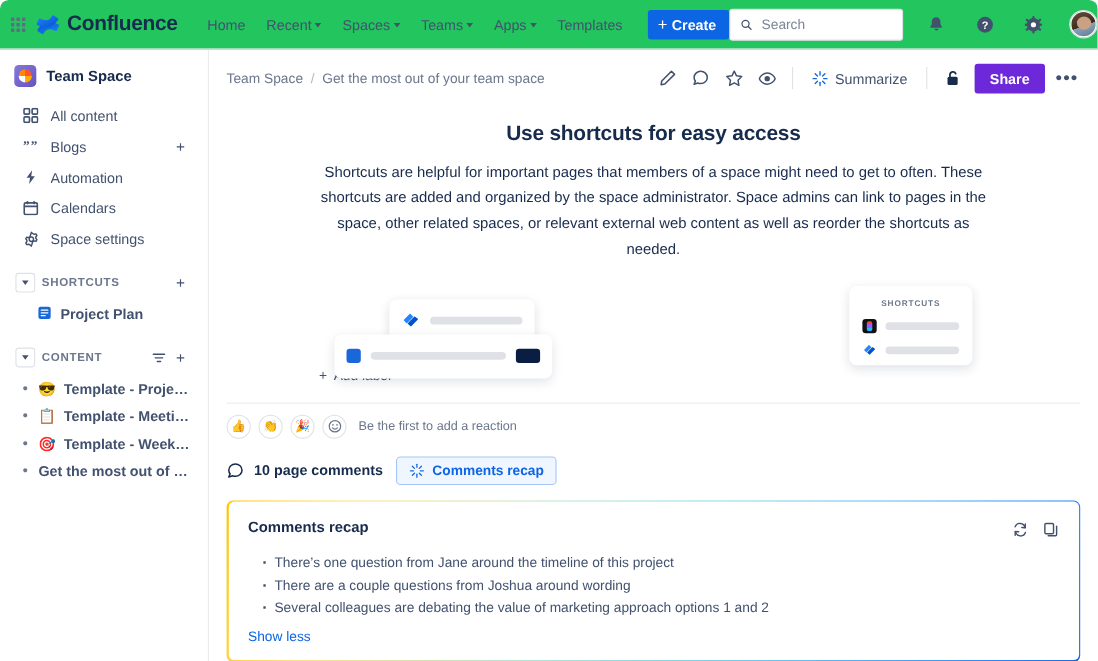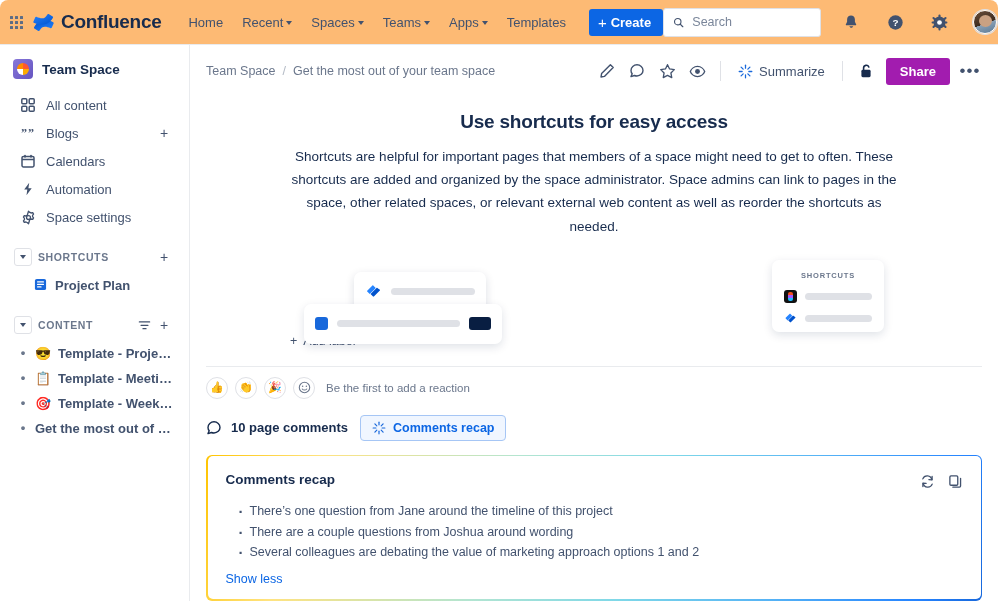--- a/index.html
+++ b/index.html
@@ -18,21 +18,21 @@
     overflow: hidden;
   }
 
   
   .topnav {
     height: 45px;
     display: flex;
     align-items: center;
     padding: 0 12px 0 10px;
     border-bottom: 1px solid #e9ebee;
-    background: #fdba74;
+    background: #22c55e;
     position: relative;
     z-index: 20;
   }
   .grid-icon {
     width: 26px; height: 26px;
     display: flex; align-items: center; justify-content: center;
     border-radius: 3px;
     cursor: pointer;
     margin-right: 4px;
   }
@@ -188,21 +188,21 @@
     width: 28px; height: 28px; border-radius: 3px;
     display: flex; align-items: center; justify-content: center; cursor: pointer;
   }
   .tool-div { width: 1px; height: 20px; background: #dfe1e6; margin: 0 7px; }
   .summarize-btn {
     display: flex; align-items: center; gap: 6px;
     padding: 5px 8px; border-radius: 3px; cursor: pointer;
     font-size: 13px; color: #42526e;
   }
   .share-btn {
-    background: #a21caf; color: #fff; font-size: 13px; font-weight: 600;
+    background: #6d28d9; color: #fff; font-size: 13px; font-weight: 600;
     padding: 6px 14px; border-radius: 3px; border: none; cursor: pointer;
     margin-left: 4px; font-family: inherit;
   }
   .more-btn {
     width: 28px; height: 28px; border-radius: 3px; margin-left: 4px;
     display: flex; align-items: center; justify-content: center;
     cursor: pointer; color: #42526e; font-size: 17px; letter-spacing: 1px;
     line-height: 0;
   }
 
@@ -458,36 +458,36 @@
             <text x="7" y="10.5" font-size="12" font-weight="700" fill="#42526e" font-family="Liberation Serif, serif">”</text>
           </svg>
         </span>
         <span class="label">Blogs</span>
         <span class="side-add">+</span>
       </div>
 
       <div class="side-item">
         <span class="side-ico">
           <svg width="14" height="14" viewBox="0 0 14 14">
+            <path d="M8.2 0.8 3.2 7.6h3.1l-0.8 5.6 5.2-7h-3.3z" fill="#42526e"></path>
+          </svg>
+        </span>
+        <span class="label">Automation</span>
+      </div>
+
+      <div class="side-item">
+        <span class="side-ico">
+          <svg width="14" height="14" viewBox="0 0 14 14">
             <rect x="1" y="2.4" width="12" height="10.6" rx="1.4" fill="none" stroke="#42526e" stroke-width="1.5"></rect>
             <line x1="1" y1="5.6" x2="13" y2="5.6" stroke="#42526e" stroke-width="1.5"></line>
             <rect x="3.2" y="0.7" width="1.6" height="3" rx="0.8" fill="#42526e"></rect>
             <rect x="9.2" y="0.7" width="1.6" height="3" rx="0.8" fill="#42526e"></rect>
           </svg>
         </span>
         <span class="label">Calendars</span>
-      </div>
-
-      <div class="side-item">
-        <span class="side-ico">
-          <svg width="14" height="14" viewBox="0 0 14 14">
-            <path d="M8.2 0.8 3.2 7.6h3.1l-0.8 5.6 5.2-7h-3.3z" fill="#42526e"></path>
-          </svg>
-        </span>
-        <span class="label">Automation</span>
       </div>
 
       <div class="side-item">
         <span class="side-ico">
           <svg width="15" height="15" viewBox="0 0 16 16">
             <path d="M8 1.3 9.4 2.6a5.3 5.3 0 0 1 1.3.6l1.8-.4.9 1.6-1.1 1.4c.1.4.1.8 0 1.2l1.1 1.4-.9 1.6-1.8-.4c-.4.3-.8.5-1.3.6L8 14.7 6.6 13.4a5.3 5.3 0 0 1-1.3-.6l-1.8.4-.9-1.6 1.1-1.4a4.6 4.6 0 0 1 0-1.2L2.6 7.6l.9-1.6 1.8.4c.4-.3.8-.5 1.3-.6z" fill="none" stroke="#42526e" stroke-width="1.4" stroke-linejoin="round"></path>
             <circle cx="8" cy="8" r="2.1" fill="none" stroke="#42526e" stroke-width="1.4"></circle>
           </svg>
         </span>
         <span class="label">Space settings</span>

